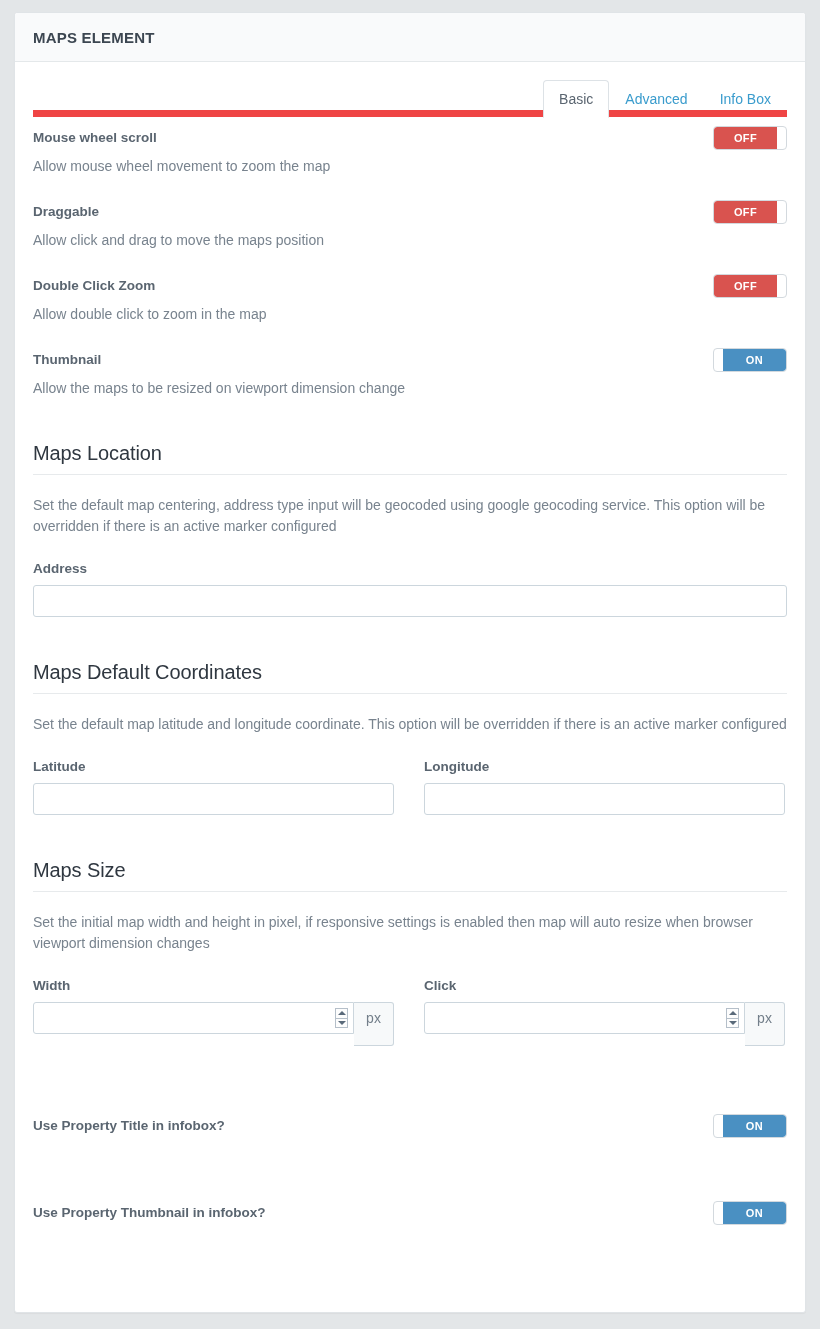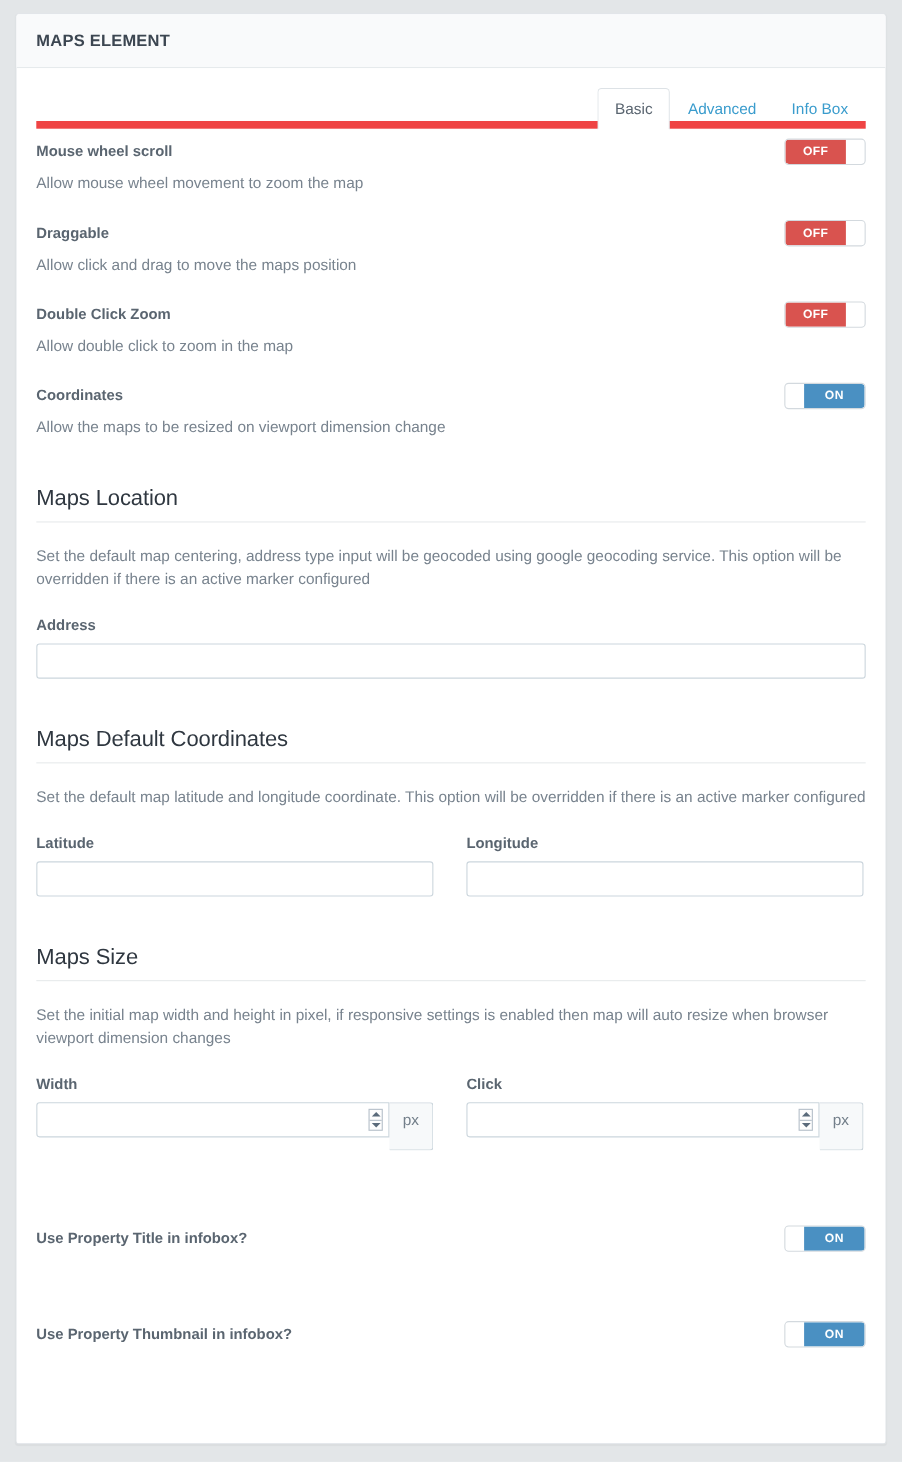--- a/index.html
+++ b/index.html
@@ -105,21 +105,21 @@
     border-radius: 4px;
     background: #ffffff;
     overflow: hidden;
     cursor: pointer;
     display: block;
     padding: 0;
   }
   .switch .knob {
     position: absolute;
     top: 0;
-    width: 55px;
+    width: 63px;
     height: 22px;
     line-height: 22px;
     text-align: center;
     font-size: 11px;
     font-weight: bold;
     color: #ffffff;
     letter-spacing: 0.4px;
   }
   .switch.off .knob {
     left: 0;
@@ -268,21 +268,21 @@
 
     <div class="toggle-row">
       <label class="field-label">Double Click Zoom</label>
       <p class="field-help">Allow double click to zoom in the map</p>
       <span class="switch off">
         <span class="knob">OFF</span>
       </span>
     </div>
 
     <div class="toggle-row">
-      <label class="field-label">Coordinates</label>
+      <label class="field-label">Thumbnail</label>
       <p class="field-help">Allow the maps to be resized on viewport dimension change</p>
       <span class="switch on">
         <span class="knob">ON</span>
       </span>
     </div>
 
     <div class="section">
       <h2 class="section-title">Maps Location</h2>
       <p class="section-desc">Set the default map centering, address type input will be geocoded using google geocoding service. This option will be overridden if there is an active marker configured</p>
 

